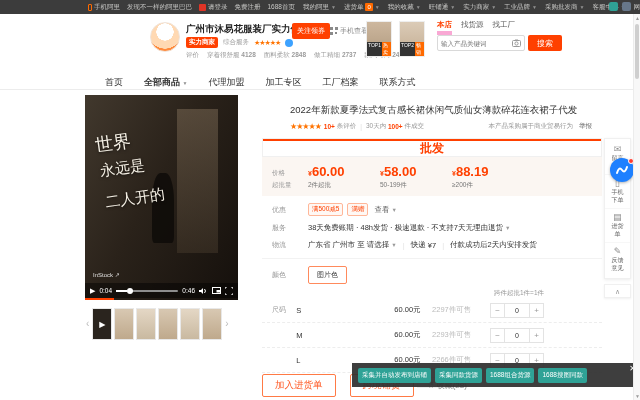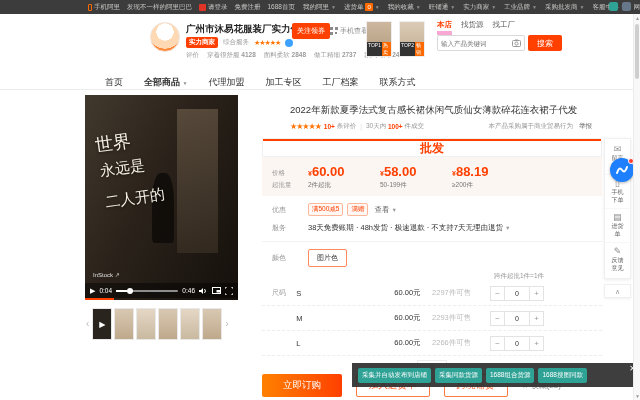--- a/index.html
+++ b/index.html
@@ -368,20 +368,32 @@
       <span class="view">查看</span>
       <span class="vcaret">▼</span>
     </div>
 
     <div class="row">
       <span class="rlabel">服务</span>
       <span>38天免费账期 · 48h发货 · 极速退款 · 不支持7天无理由退货</span>
       <span class="vcaret">▼</span>
     </div>
 
+    <div class="row">
+      <span class="rlabel">物流</span>
+      <span>广东省 广州市</span>&nbsp;
+      <span>至</span>&nbsp;
+      <span>请选择</span>
+      <span class="vcaret">▼</span>
+      <span class="pipe">|</span>
+      <span>快递</span>&nbsp;
+      <span>¥7</span>
+      <span class="pipe">|</span>
+      <span>付款成功后2天内安排发货</span>
+    </div>
 
     <div class="divider"></div>
 
     <div class="row">
       <span class="rlabel">颜色</span>
       <span class="swatch">图片色</span>
     </div>
 
     <div class="mix-note">跨件起批1件=1件</div>
 
@@ -415,21 +427,20 @@
       <span class="stepper">
         <span class="sbtn">−</span>
         <span class="sval">0</span>
         <span class="sbtn">+</span>
       </span>
     </div>
     <div class="more">∨</div>
   </div>
 
   <div class="actions">
-    <button class="btn-order">立即订购</button>
     <button class="btn-ghost">加入进货单</button>
     <button class="btn-ghost">跨境铺货</button>
     <span class="fav">
         <span>☆</span>
         <span>收藏(28)</span>
       </span>
   </div>
 
   <div class="ext">
     <button class="tealbtn">采集并自动发布到店铺</button>

